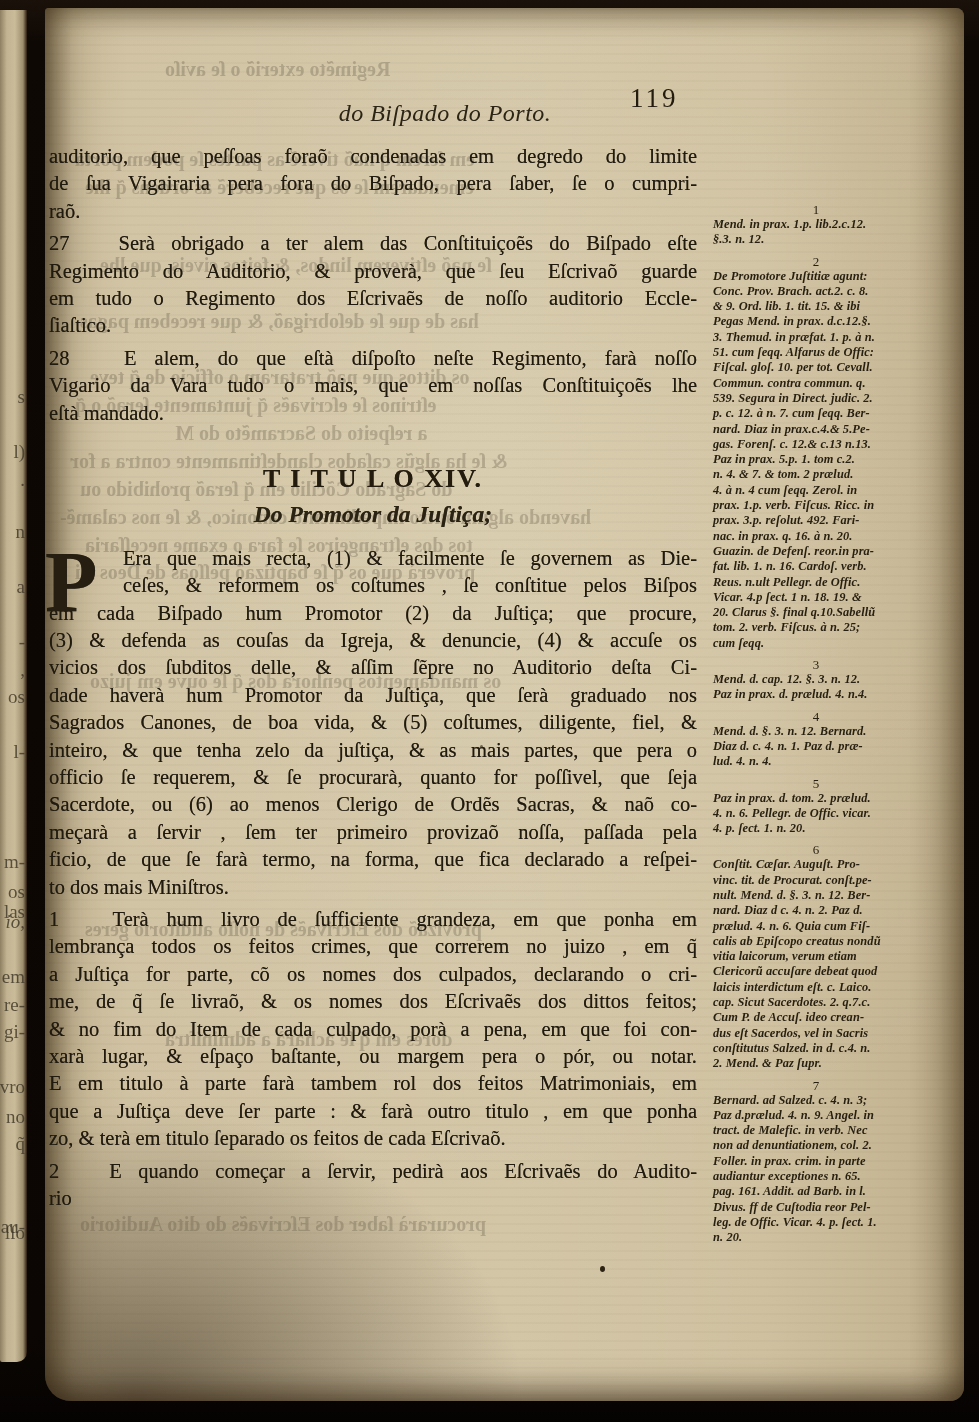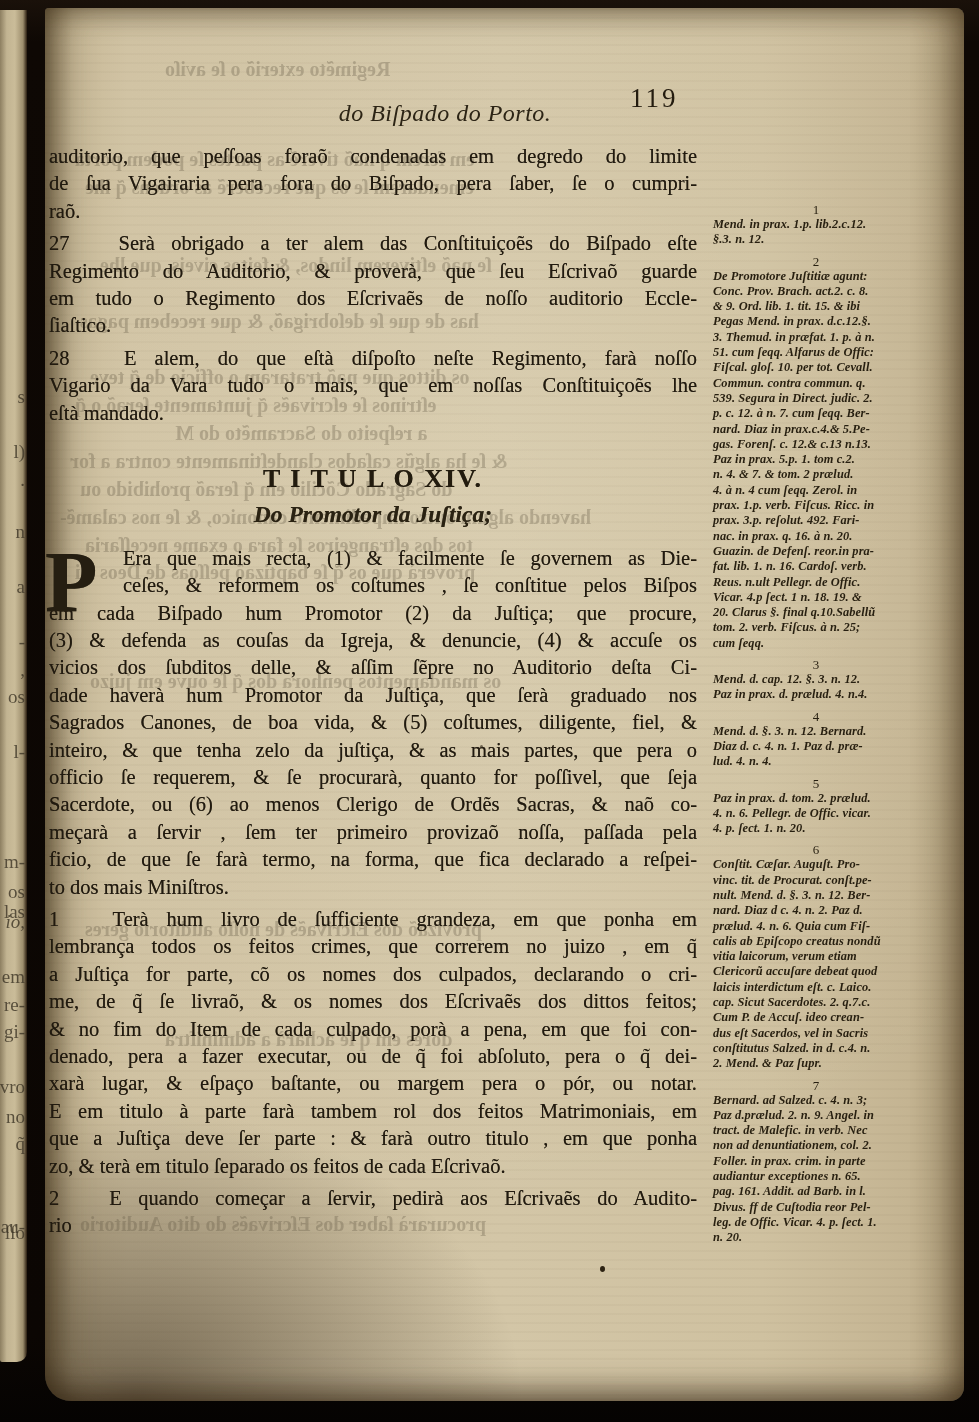--- a/index.html
+++ b/index.html
@@ -172,21 +172,20 @@
           <div class="line">meçarà a ſervir , ſem ter primeiro provizaõ  noſſa,  paſſada  pela</div>
           <div class="line">ficio, de que ſe farà termo, na forma, que fica declarado  a reſpei-</div>
           <div class="line lastline">to dos mais Miniſtros.</div>
         </div>
         <div class="para">
           <div class="line">1&nbsp;&nbsp; Terà hum livro de ſufficiente grandeza,  em que ponha em</div>
           <div class="line">lembrança todos os feitos crimes,  que correrem no juizo ,  em q̃</div>
           <div class="line">a Juſtiça for parte, cõ os nomes dos culpados, declarando o cri-</div>
           <div class="line">me, de q̃ ſe livraõ, &amp; os nomes dos Eſcrivaẽs  dos dittos feitos;</div>
           <div class="line">&amp; no fim do Item de cada culpado,  porà a pena, em que foi con-</div>
-          <div class="line">denado, pera a fazer executar, ou de q̃ foi abſoluto, pera o q̃ dei-</div>
           <div class="line">xarà lugar, &amp; eſpaço baſtante, ou margem pera  o pór,  ou notar.</div>
           <div class="line">E em titulo à parte farà tambem rol dos feitos Matrimoniais, em</div>
           <div class="line">que a Juſtiça deve ſer parte : &amp; farà outro titulo ,  em que ponha</div>
           <div class="line lastline">zo, &amp; terà em titulo ſeparado  os feitos  de cada  Eſcrivaõ.</div>
         </div>
         <div class="para">
           <div class="line">2&nbsp;&nbsp; E quando começar a ſervir, pedirà aos Eſcrivaẽs do Audito-</div>
         </div>
       </div>
 
@@ -257,21 +256,21 @@
         <div class="note-line">laicis interdictum eſt. c. Laico.</div>
         <div class="note-line">cap. Sicut Sacerdotes. 2. q.7.c.</div>
         <div class="note-line">Cum P. de Accuſ. ideo crean-</div>
         <div class="note-line">dus eſt Sacerdos, vel in Sacris</div>
         <div class="note-line">conſtitutus Salzed. in d. c.4. n.</div>
         <div class="note-line">2. Mend. &amp; Paz ſupr.</div>
       </div>
       <div class="note">
         <div class="note-num">7</div>
         <div class="note-line">Bernard. ad Salzed. c. 4. n. 3;</div>
-        <div class="note-line">Paz d.prælud. 2. n. 9. Angel. in</div>
+        <div class="note-line">Paz d.prælud. 4. n. 9. Angel. in</div>
         <div class="note-line">tract. de Malefic. in verb. Nec</div>
         <div class="note-line">non ad denuntiationem, col. 2.</div>
         <div class="note-line">Foller. in prax. crim. in parte</div>
         <div class="note-line">audiantur exceptiones n. 65.</div>
         <div class="note-line">pag. 161. Addit. ad Barb. in l.</div>
         <div class="note-line">Divus. ff de Cuſtodia reor Pel-</div>
         <div class="note-line">leg. de Offic. Vicar. 4. p. ſect. 1.</div>
         <div class="note-line">n. 20.</div>
       </div>
     </div>

